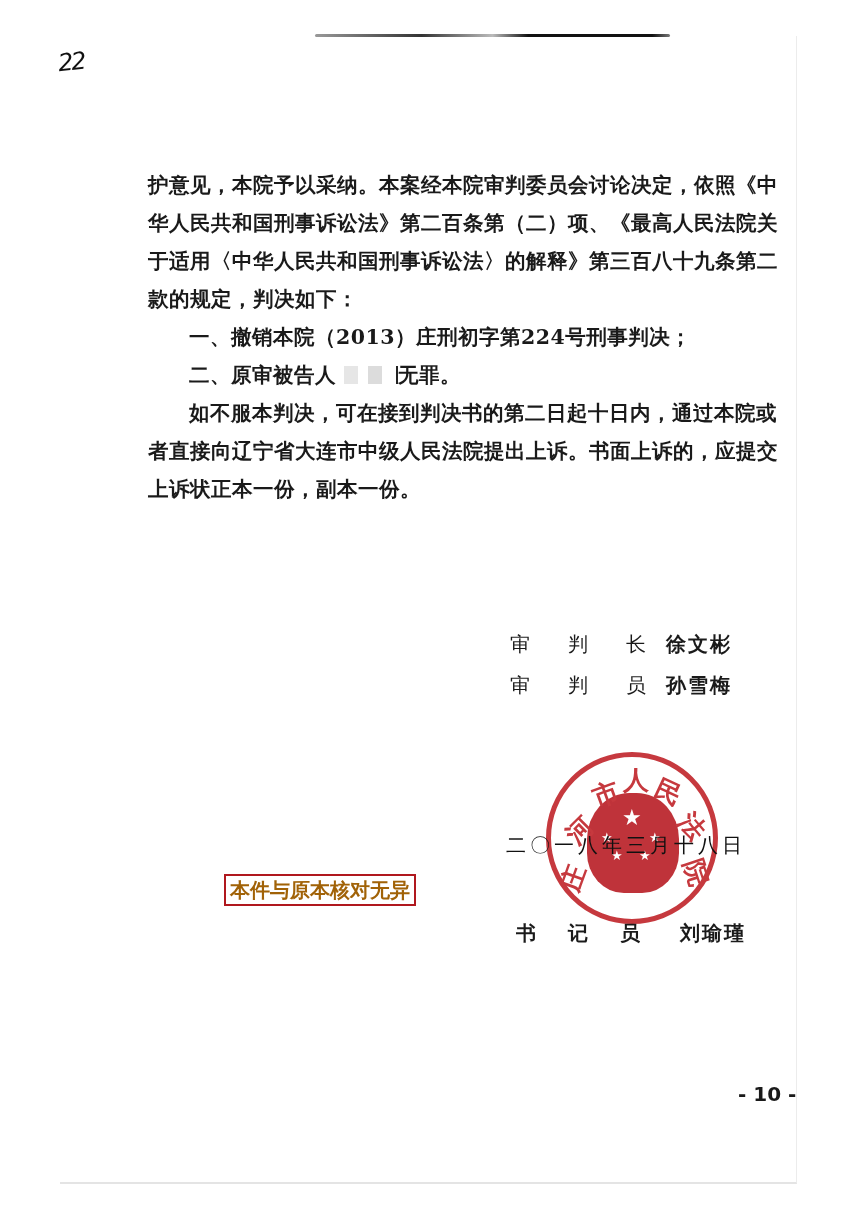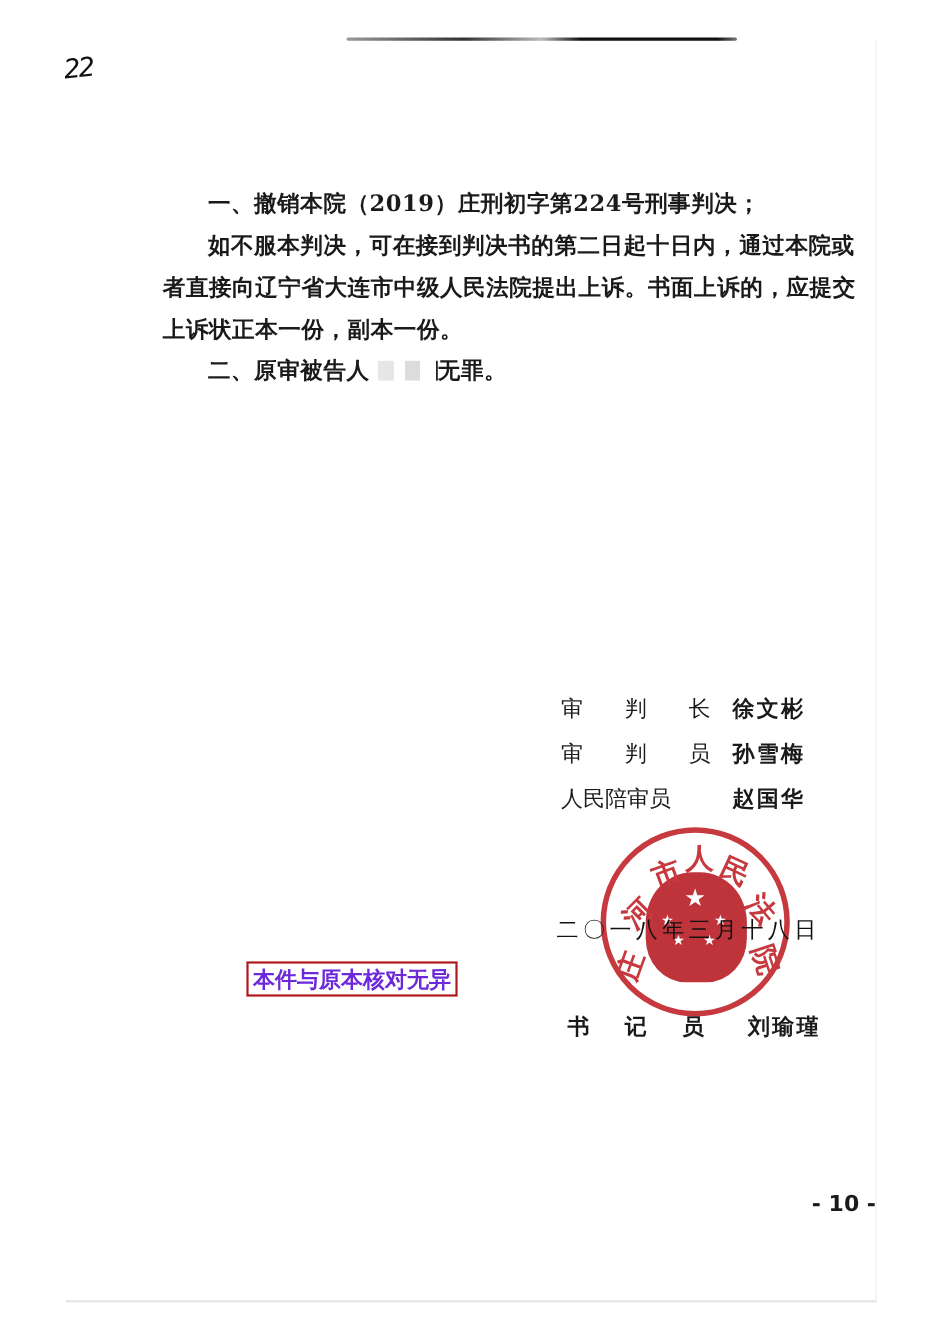--- a/index.html
+++ b/index.html
@@ -29,62 +29,57 @@
   .clerk-row { position: absolute; left: 516px; top: 920px; width: 260px; display: flex; font-size: 20px; font-family: "DejaVu Sans", sans-serif; }
   .clerk-role { width: 150px; display: flex; justify-content: space-between; padding-right: 26px; box-sizing: border-box; font-weight: bold; }
   .clerk-name { font-weight: bold; letter-spacing: 2px; margin-left: 14px; }
   .seal { position: absolute; left: 546px; top: 752px; width: 172px; height: 172px; border-radius: 50%;
           border: 5px solid #c0242a; box-sizing: border-box; opacity: 0.9; }
   .seal-inner { position: absolute; left: 36px; top: 36px; width: 92px; height: 100px; border-radius: 46% 46% 40% 40%;
                 background: #b91e25; }
   .seal-star { position: absolute; color: #fff; font-size: 22px; line-height: 22px; font-family: "DejaVu Sans", sans-serif; }
   .seal-text { position: absolute; color: #c0242a; font-size: 26px; font-weight: bold; font-family: "DejaVu Sans", sans-serif; }
   .stamp-box { position: absolute; left: 224px; top: 874px; padding: 1px 4px; border: 2px solid #b0181e;
-               color: #6d28d9; font-size: 20px; font-weight: bold; letter-spacing: 0; font-family: "DejaVu Sans", sans-serif;
+               color: #a16207; font-size: 20px; font-weight: bold; letter-spacing: 0; font-family: "DejaVu Sans", sans-serif;
                line-height: 26px; }
   .page-number { position: absolute; left: 738px; top: 1082px; font-size: 20px; font-weight: bold;
                  font-family: "DejaVu Sans", sans-serif; }
 </style>
 </head>
 <body>
 
 <div class="page"></div>
 <div class="top-rule"></div>
 <div class="handwritten">22</div>
 
 <div class="body-text">
-  <p class="para indent-item">一、撤销本院（2019）庄刑初字第224号刑事判决；</p>
-  <p class="para indent">如不服本判决，可在接到判决书的第二日起十日内，通过本院或者直接向辽宁省大连市中级人民法院提出上诉。书面上诉的，应提交上诉状正本一份，副本一份。</p>
+  <p class="para">护意见，本院予以采纳。本案经本院审判委员会讨论决定，依照《中华人民共和国刑事诉讼法》第二百条第（二）项、《最高人民法院关于适用〈中华人民共和国刑事诉讼法〉的解释》第三百八十九条第二款的规定，判决如下：</p>
+  <p class="para indent-item">一、撤销本院（2013）庄刑初字第224号刑事判决；</p>
   <p class="para indent-item">
     <span>二、原审被告人</span><span class="redact"></span><span>无罪。</span>
   </p>
+  <p class="para indent">如不服本判决，可在接到判决书的第二日起十日内，通过本院或者直接向辽宁省大连市中级人民法院提出上诉。书面上诉的，应提交上诉状正本一份，副本一份。</p>
 </div>
 
 <div class="sig-block">
   <div class="sig-row">
     <span class="sig-role">
       <span>审</span>
       <span>判</span>
       <span>长</span>
     </span>
     <span class="sig-name">徐文彬</span>
   </div>
   <div class="sig-row">
     <span class="sig-role">
       <span>审</span>
       <span>判</span>
       <span>员</span>
     </span>
     <span class="sig-name">孙雪梅</span>
-  </div>
-  <div class="sig-row">
-    <span class="sig-role">
-      <span>人民陪审员</span>
-    </span>
-    <span class="sig-name">赵国华</span>
   </div>
 </div>
 
 <div class="seal">
   <div class="seal-inner">
     <span class="seal-star" style="left:35px;top:14px;">★</span>
     <span class="seal-star" style="left:14px;top:34px;font-size:13px;">★</span>
     <span class="seal-star" style="left:62px;top:34px;font-size:13px;">★</span>
     <span class="seal-star" style="left:24px;top:52px;font-size:13px;">★</span>
     <span class="seal-star" style="left:52px;top:52px;font-size:13px;">★</span>

